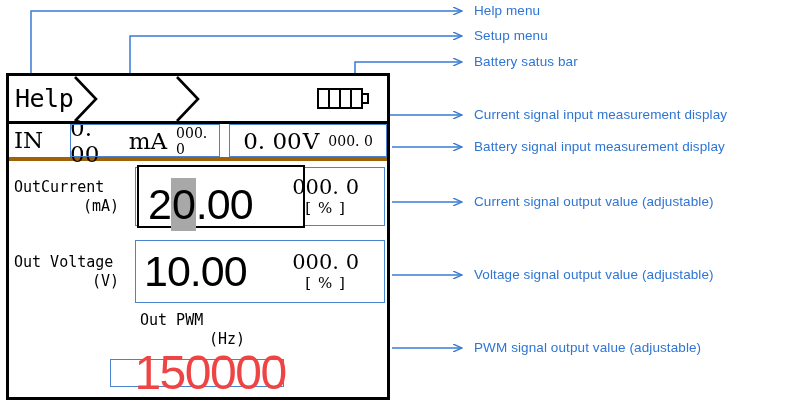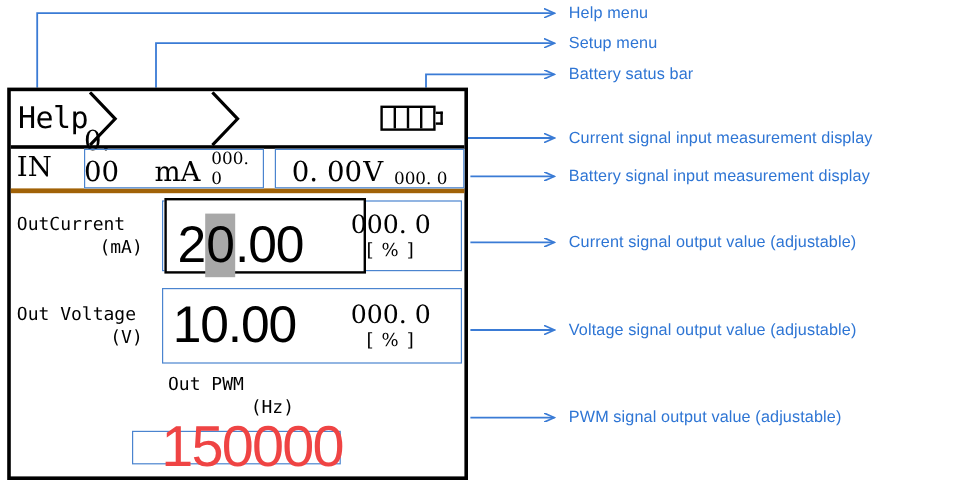--- a/index.html
+++ b/index.html
@@ -100,21 +100,21 @@
     margin-left:5px;
     width:56px;
     color:#000;
     line-height:1;
   }
   .in-box{
     position:relative;
     height:33px;
     box-sizing:border-box;
     display:flex;
-    align-items:flex-end;
+    align-items:center;
     justify-content:center;
     outline:1.6px solid #4a84cf;
     outline-offset:-1px;
     background:#fff;
   }
   #in-current{width:150px;}
   #in-voltage{width:158px;margin-left:9px;}
   .in-main{
     font-family:"DejaVu Serif", serif;
     font-size:23px;

